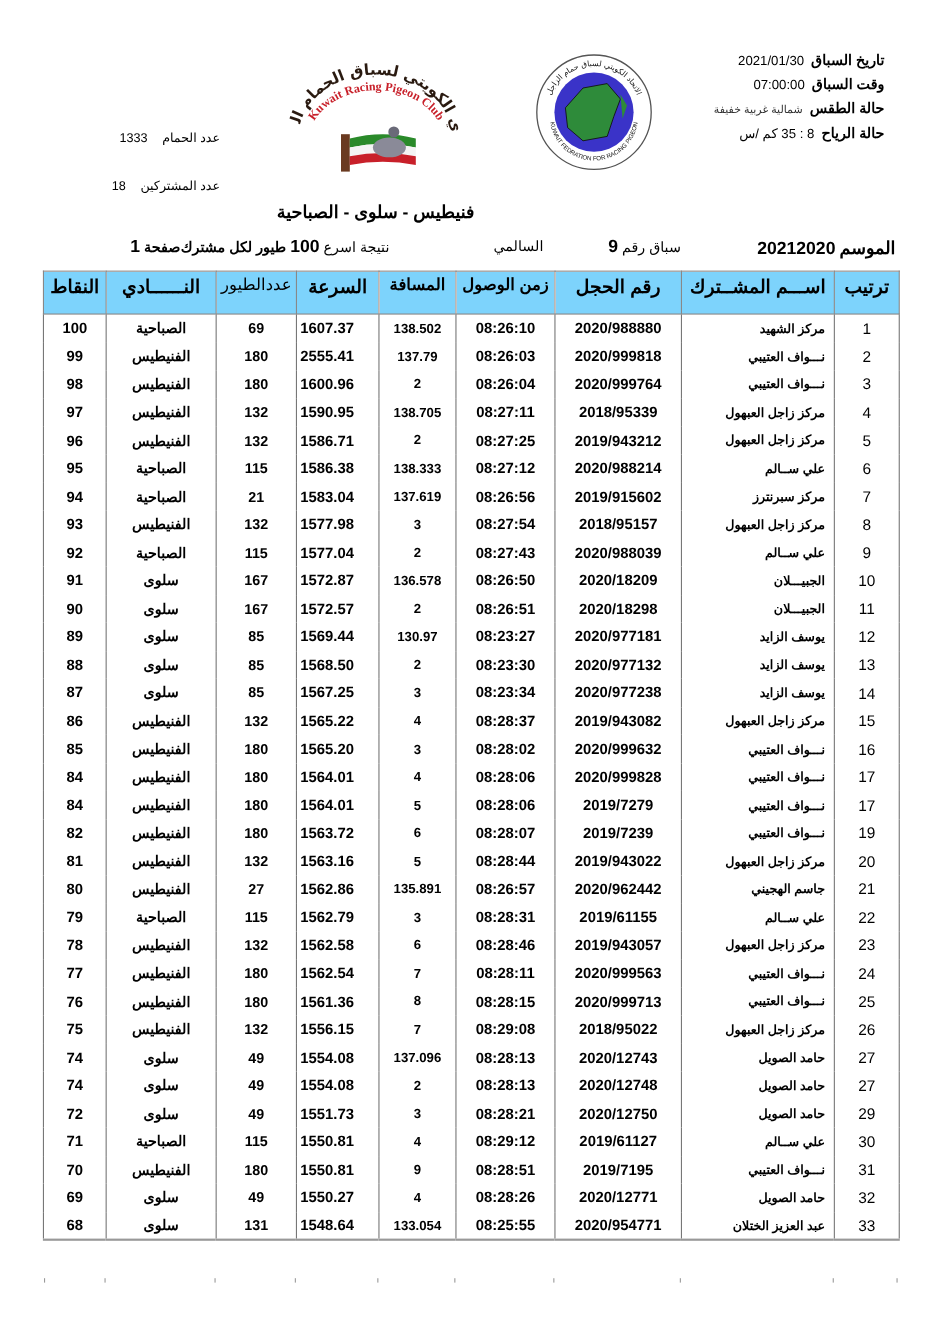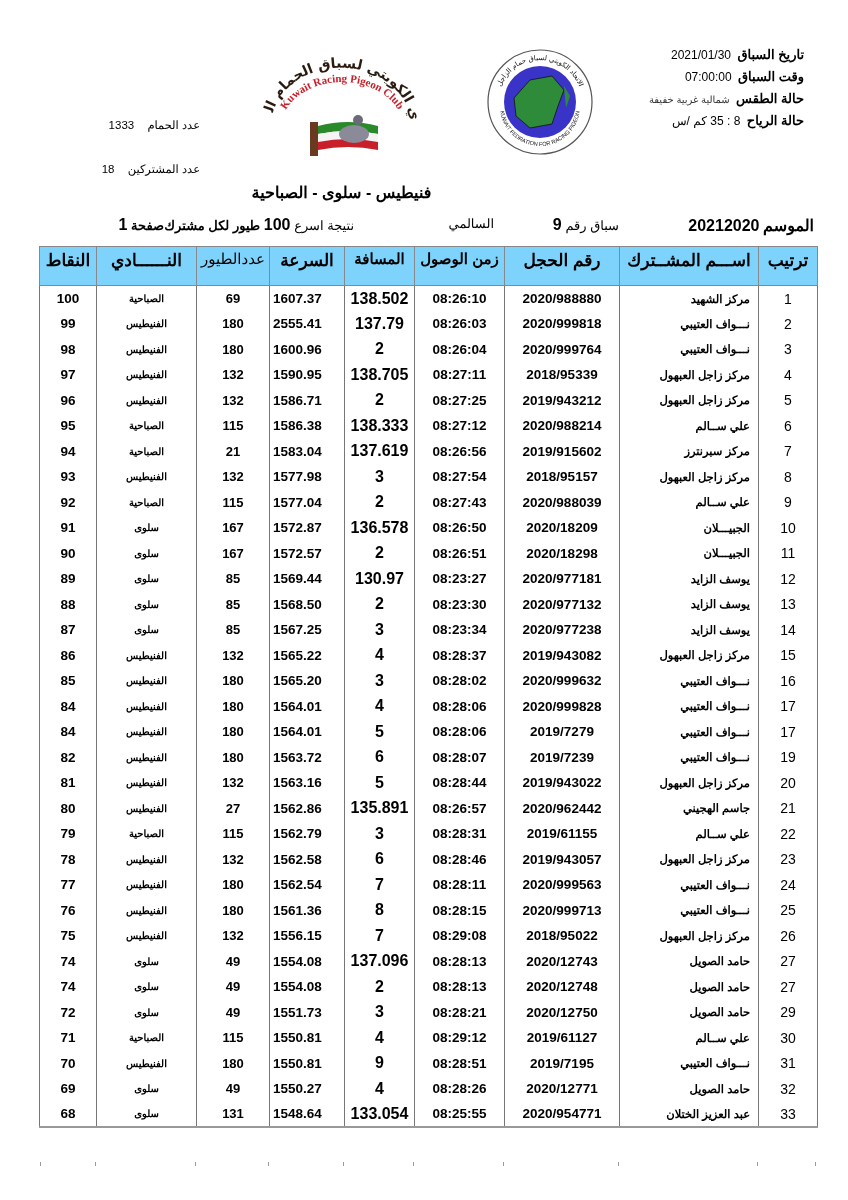--- a/index.html
+++ b/index.html
@@ -30,24 +30,24 @@
   .m-race { right: 195px; }
   .m-loc { right: 320px; font-weight: normal; font-size: 13px; }
   .m-top { right: 460px; }
   .m-page { right: 650px; }
 
   table.results { position: absolute; left: 39px; top: 246px; width: 778px; border-collapse: collapse; direction: rtl; table-layout: fixed; }
   table.results th { background: #7dd3fc; height: 39px; font-size: 17px; font-weight: bold; border: 1px solid #888; white-space: nowrap; overflow: hidden; vertical-align: top; padding-top: 3px; }
   table.results td { height: 25.5px; font-size: 13px; font-weight: bold; border-left: 1px solid #777; border-right: 1px solid #777; text-align: center; white-space: nowrap; overflow: hidden; }
   table.results tbody tr:last-child td { border-bottom: 2px solid #999; }
   table.results td.name { text-align: right; padding-right: 8px; font-size: 11.5px; }
-  table.results td.club { font-size: 10px; }
+  table.results td.club { font-size: 13px; }
   table.results td.ring, table.results td.time { font-size: 13.5px; }
   table.results td.speed { font-size: 13.5px; text-align: left; padding-left: 3px; }
-  table.results td.dist { font-size: 16px; text-align: center; }
+  table.results td.dist { font-size: 12px; text-align: center; }
   table.results td.rank { font-size: 14px; font-weight: normal; }
   table.results td.points { font-size: 13.5px; }
 
   .tick-row { position: absolute; top: 1162px; left: 0; width: 848px; height: 6px; }
   .tick { position: absolute; top: 0; width: 1px; height: 4px; background: #999; }
 </style>
 </head>
 <body>
 
 <div class="info-right">

